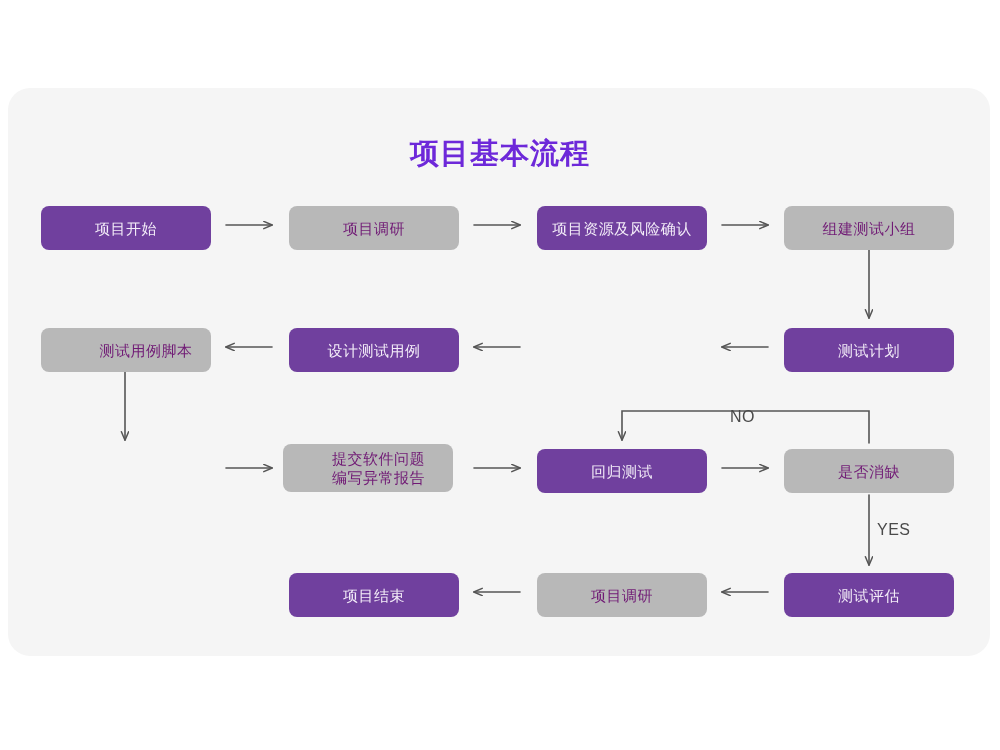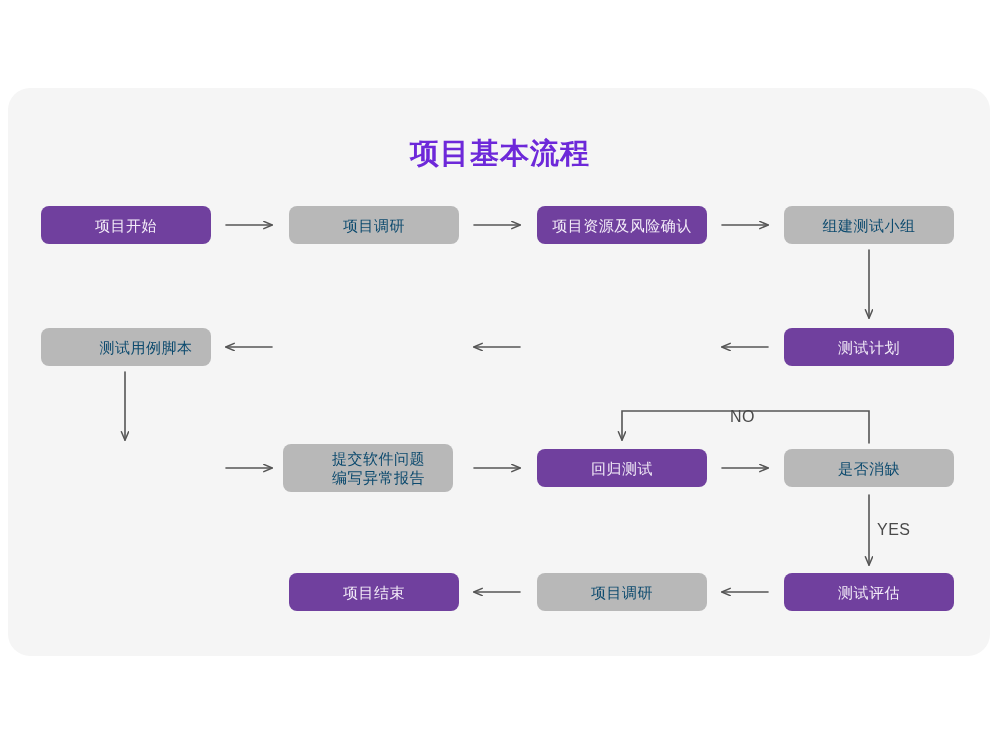--- a/index.html
+++ b/index.html
@@ -39,39 +39,39 @@
     color: #6d28d9;
     letter-spacing: 1px;
     line-height: 40px;
   }
 
   
   .node {
     position: absolute;
     box-sizing: border-box;
     width: 170px;
-    height: 38px;
+    height: 44px;
     border-radius: 8px;
     display: flex;
     align-items: center;
     justify-content: center;
     text-align: center;
     font-size: 15px;
     line-height: 19px;
     letter-spacing: 0.5px;
     white-space: pre-line;
     user-select: none;
   }
   .node.primary {
     background: #70409e;
     color: #f3ecf8;
   }
   .node.secondary {
     background: #b8b8b8;
-    color: #0c4a6e;
+    color: #701a75;
   }
   .node.tall {
     height: 48px;
   }
 
   
   .conn {
     position: absolute;
     pointer-events: none;
   }
@@ -130,20 +130,21 @@
 
   <div class="edge-label" style="left:730px; top:408px;">NO</div>
   <div class="edge-label" style="left:877px; top:521px;">YES</div>
 
   <div class="node primary" style="left:41px; top:206px;">项目开始</div>
   <div class="node secondary" style="left:289px; top:206px;">项目调研</div>
   <div class="node primary" style="left:537px; top:206px;">项目资源及风险确认</div>
   <div class="node secondary" style="left:784px; top:206px;">组建测试小组</div>
 
   <div class="node secondary" style="left:41px; top:328px;padding-left:40px;">测试用例脚本</div>
+  <div class="node primary" style="left:289px; top:328px;">设计测试用例</div>
   <div class="node primary" style="left:784px; top:328px;">测试计划</div>
 
   <div class="node secondary tall" style="left:283px; top:444px;padding-left:21px;">提交软件问题
 编写异常报告</div>
   <div class="node primary" style="left:537px; top:449px;">回归测试</div>
   <div class="node secondary" style="left:784px; top:449px;">是否消缺</div>
 
   <div class="node primary" style="left:289px; top:573px;">项目结束</div>
   <div class="node secondary" style="left:537px; top:573px;">项目调研</div>
   <div class="node primary" style="left:784px; top:573px;">测试评估</div>

